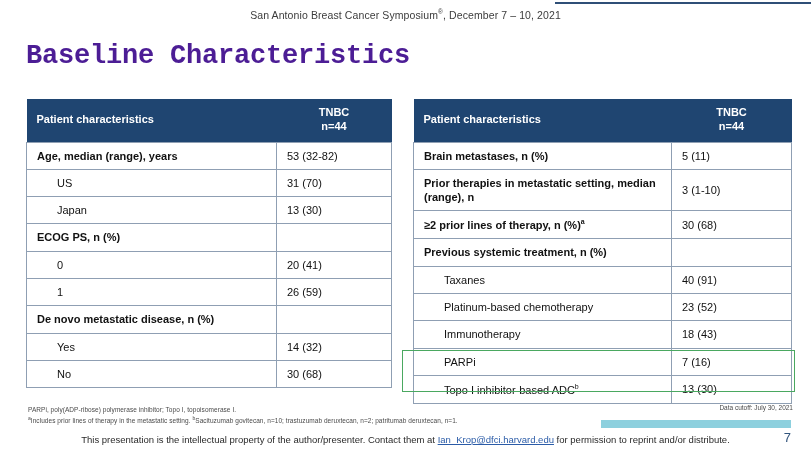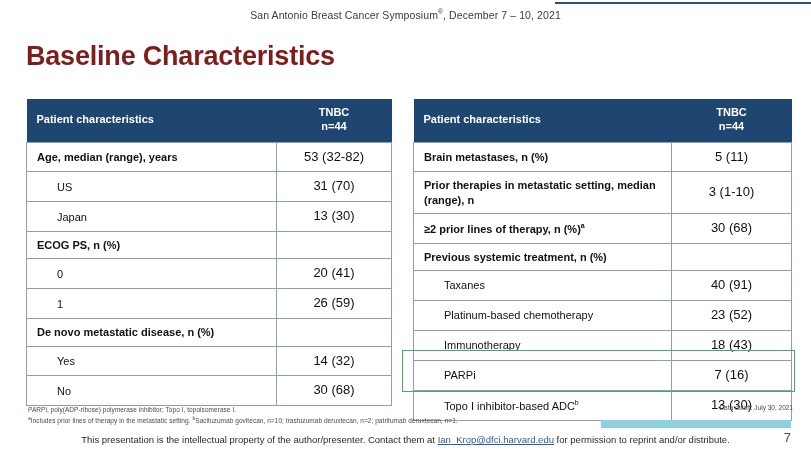--- a/index.html
+++ b/index.html
@@ -20,22 +20,23 @@
   .conf-line{
     position:absolute;left:0;top:8px;width:811px;
     text-align:center;
     font-size:10.5px;color:#3c3c3c;letter-spacing:.1px;
   }
   .conf-line sup{font-size:6.5px;vertical-align:super;}
 
   
   .title{
     position:absolute;left:26px;top:41px;
-    font-size:27px;font-weight:bold;color:#7f1d1d;
+    font-size:27px;font-weight:bold;color:#4c1d95;
     letter-spacing:-.2px;
+    font-family:Liberation Mono, monospace;
   }
 
   
   .tbl{
     position:absolute;
     border-collapse:collapse;
     table-layout:fixed;
     font-size:11px;
   }
   #table-left{left:26px;top:99px;width:365px;}
@@ -56,21 +57,21 @@
     border:1px solid #8f9fb3;
     padding:6px 10px;
     vertical-align:middle;
     background:#ffffff;
     line-height:1.3;
     height:13px;
   }
   .tbl td.label{font-size:11px;}
   .tbl td.label.bold{font-weight:bold;}
   .tbl td.label.indent{padding-left:30px;font-weight:normal;}
-  .tbl td.value{text-align:center;font-size:13px;}
+  .tbl td.value{text-align:left;font-size:11px;}
   .tbl sup{font-size:7px;vertical-align:super;}
 
   #table-left col.c1{width:250px;}
   #table-left col.c2{width:115px;}
   #table-right col.c1{width:258px;}
   #table-right col.c2{width:120px;}
 
   
   .highlight-box{
     position:absolute;left:402px;top:350px;width:393px;height:42px;

